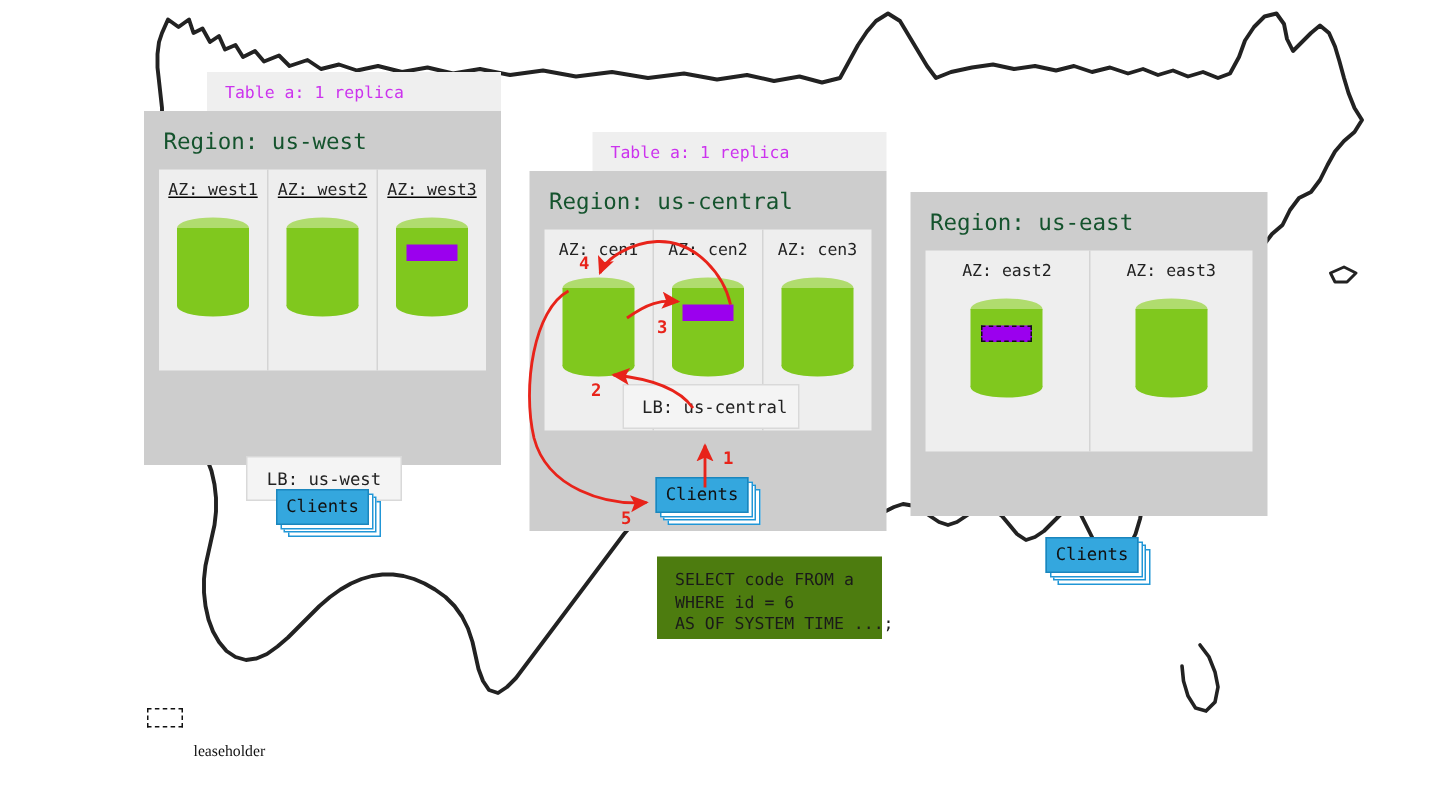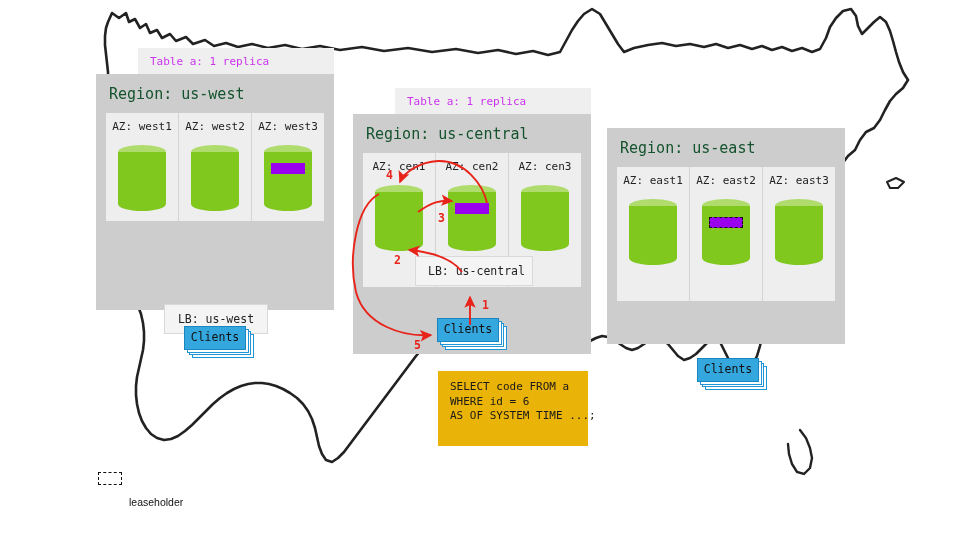--- a/index.html
+++ b/index.html
@@ -107,32 +107,32 @@
   .clients .s3{left:8px;top:8px;}
   .clients .s2{left:5px;top:5px;}
   .clients .s1{left:2.5px;top:2.5px;}
   .clients .front{
     left:0;top:0;background:#34a7de;border:1.5px solid #1b86bd;
     color:#111;font-size:11.5px;line-height:21px;text-align:center;
   }
 
   
   .sqlbox{
-    position:absolute;background:#eab308;
+    position:absolute;background:#4d7c0f;
     font-size:11px;color:#1a1a1a;line-height:14.5px;
-    padding:9px 12px 22px 12px;white-space:pre;
+    padding:9px 12px 2px 12px;white-space:pre;
     z-index:5;box-sizing:border-box;
   }
 
   
   .legend{position:absolute;z-index:5;display:flex;align-items:center;gap:7px;}
   .legend .swatch{
     width:22px;height:11px;border:1.5px dashed #111;background:transparent;
   }
-  .legend .lbl{font-size:10.5px;color:#111;font-family:Liberation Sans, sans-serif;margin-top:47px;}
+  .legend .lbl{font-size:10.5px;color:#111;font-family:Liberation Serif, serif;margin-top:47px;}
 
   
   #arrows{position:absolute;left:0;top:0;width:960px;height:540px;z-index:6;pointer-events:none;}
   .step-num{
     position:absolute;z-index:7;color:#e8231a;font-size:11.5px;font-weight:bold;
     font-family:"DejaVu Sans Mono","Liberation Mono",monospace;
   }
 </style>
 </head>
 <body>
@@ -190,21 +190,21 @@
 
     <path d="M887,182 L896,178 L904,182 L898,188 L890,188 Z" fill="none" stroke="#222222" stroke-width="2" stroke-linejoin="round"></path>
   </svg>
 
   <div class="region" style="left:96px;top:48px;width:238px;">
     <div class="region-head">
       <div class="region-head-text">Table a: 1 replica</div>
     </div>
     <div class="region-body" style="height:236px;">
       <div class="region-title">Region: us-west</div>
-      <div class="az-row" style="height:108px;">
+      <div class="az-row" style="height:134px;text-decoration:underline;">
         <div class="az">
           <div class="az-label">AZ: west1</div>
           <div class="cyl">
             <div class="top"></div>
             <div class="bot"></div>
             <div class="body"></div>
           </div>
         </div>
         <div class="az">
           <div class="az-label">AZ: west2</div>
@@ -275,28 +275,20 @@
       <div class="sheet s1"></div>
       <div class="sheet front">Clients</div>
     </div>
   </div>
 
   <div class="region" style="left:607px;top:128px;width:238px;">
     <div class="region-body" style="height:216px;">
       <div class="region-title">Region: us-east</div>
       <div class="az-row" style="height:134px;">
         <div class="az">
-          <div class="az-label">AZ: east1</div>
-          <div class="cyl">
-            <div class="top"></div>
-            <div class="bot"></div>
-            <div class="body"></div>
-          </div>
-        </div>
-        <div class="az">
           <div class="az-label">AZ: east2</div>
           <div class="cyl">
             <div class="top"></div>
             <div class="bot"></div>
             <div class="body"></div>
             <div class="replica lease"></div>
           </div>
         </div>
         <div class="az">
           <div class="az-label">AZ: east3</div>

